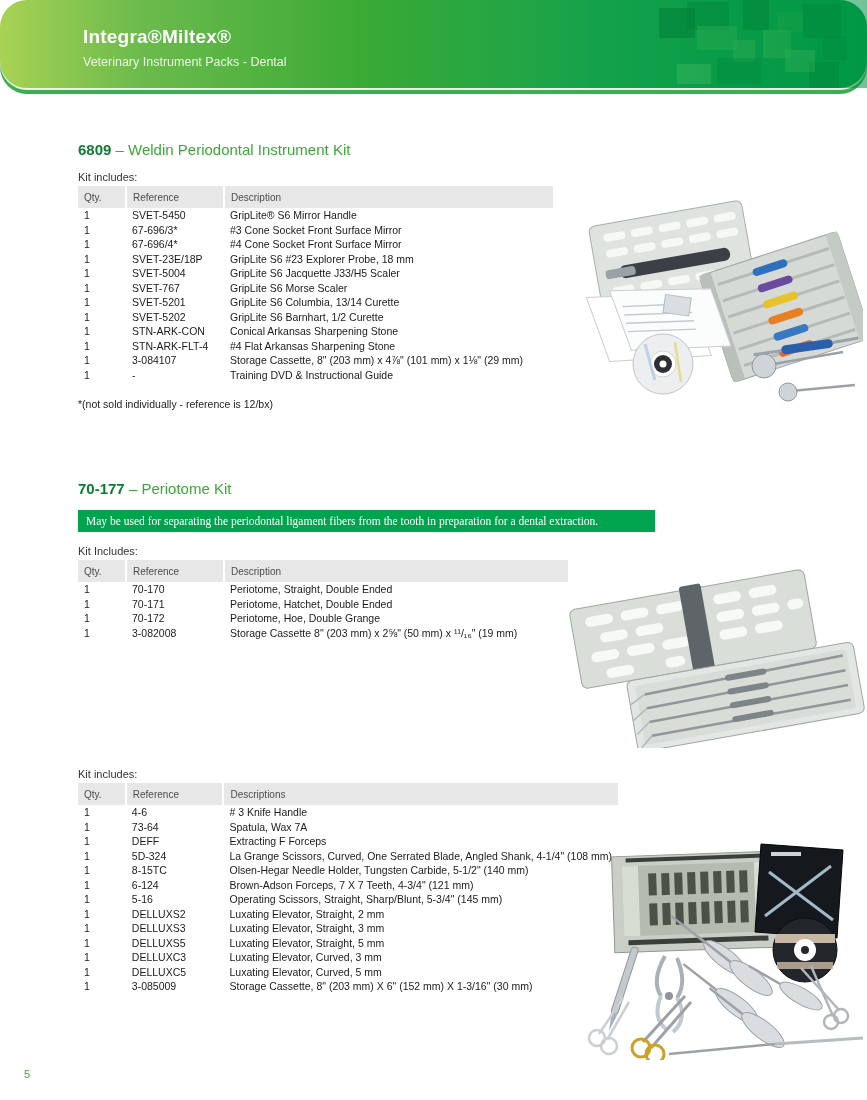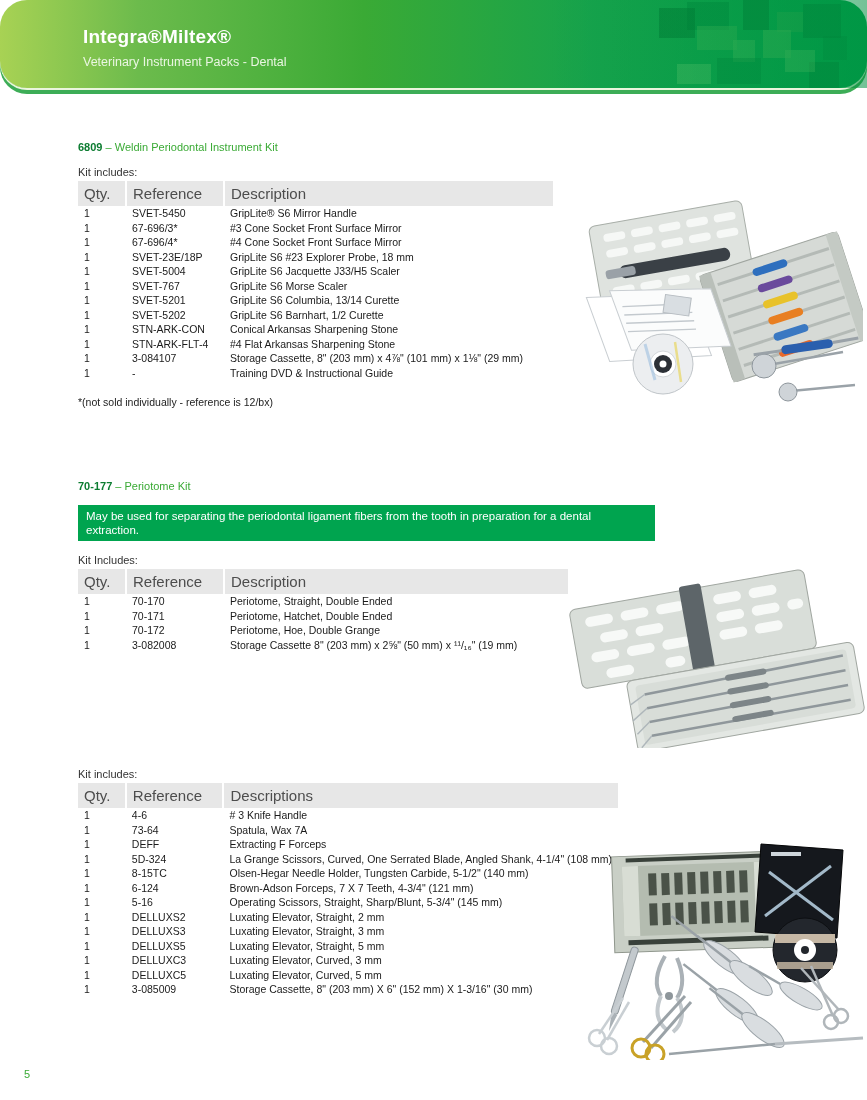--- a/index.html
+++ b/index.html
@@ -28,28 +28,28 @@
       linear-gradient(rgba(50,170,80,.45), rgba(50,170,80,.45)),
       linear-gradient(rgba(0,135,60,.5), rgba(0,135,60,.5));
     background-size:100% 100%,38px 34px,28px 28px,44px 26px,30px 22px,26px 30px,40px 24px,24px 24px,34px 20px,30px 28px,22px 22px,36px 30px,26px 20px,42px 28px;
     background-position:0 0,256px 4px,216px 30px,170px 58px,238px 50px,196px 0px,150px 26px,276px 36px,130px 64px,262px 62px,186px 40px,112px 8px,230px 12px,140px 2px;}
   .hdr-text{position:absolute;left:83px;top:26px;}
   .brand{color:#fff;font-weight:bold;font-size:19px;letter-spacing:.2px;}
   .subtitle{color:#eaf6e2;font-size:12.5px;margin-top:7px;}
 
   
   .sec{position:absolute;left:78px;}
-  .sec-title{margin:0 0 13px 0;font-size:11px;font-weight:normal;}
+  .sec-title{margin:0 0 13px 0;font-size:15px;font-weight:normal;}
   .sec-title .code{font-weight:bold;color:#0c7c31;}
   .sec-title .rest{color:#3aaa35;}
   .kit-label{font-size:11px;color:#333;margin:0 0 3px 0;}
   .banner{background:#00a44f;color:#fff;font-size:11.5px;padding:4px 8px;
-          margin:0 0 13px 0;line-height:14px;}
+          margin:0 0 13px 0;line-height:14px;font-family:Liberation Serif, serif;}
   table{border-collapse:collapse;table-layout:fixed;}
-  thead th{background:#e7e7e7;color:#4d4d4d;font-weight:normal;font-size:15px;
+  thead th{background:#e7e7e7;color:#4d4d4d;font-weight:normal;font-size:10px;
            text-align:left;padding:4px 6px;height:14px;margin-top:38px;}
   thead th + th{border-left:2px solid #fff;}
   tbody td{font-size:10.5px;color:#1a1a1a;padding:2px 6px 1px 6px;line-height:11.5px;
            white-space:nowrap;overflow:hidden;}
   .footnote{font-size:10.5px;color:#222;margin-top:16px;}
 
   .photo{position:absolute;}
   .pagenum{position:absolute;left:24px;top:1068px;color:#3aaa35;font-size:11px;}
 </style>
 </head>

